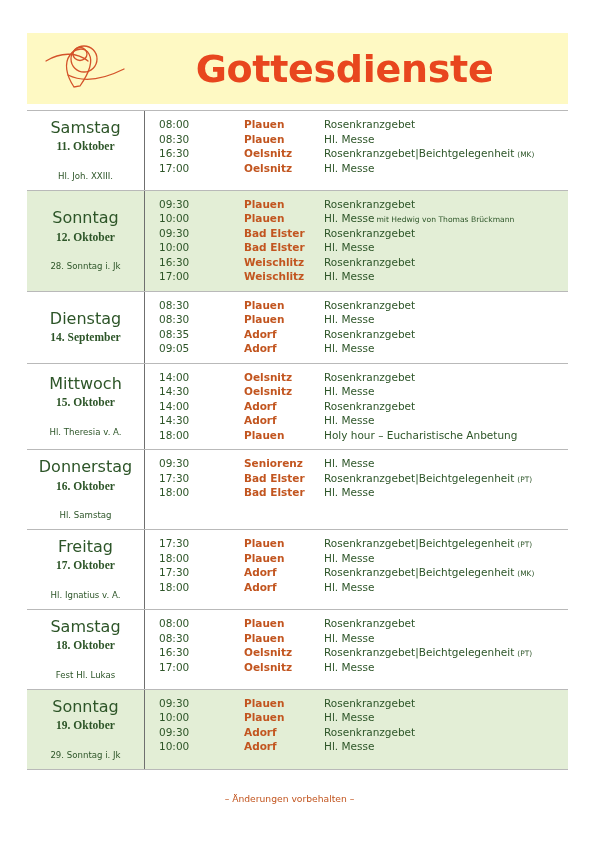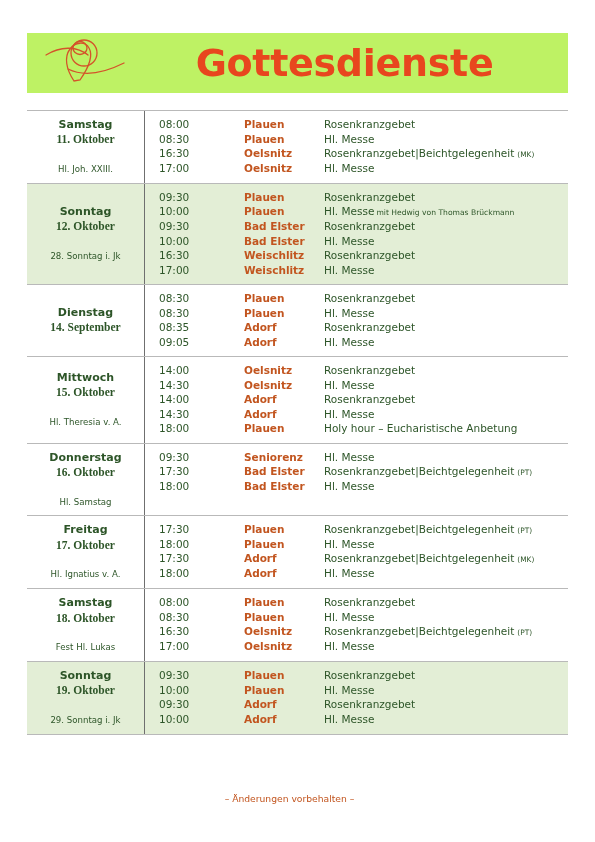--- a/index.html
+++ b/index.html
@@ -22,22 +22,22 @@
     box-sizing: border-box;
     position: relative;
   }
 
   
   .header-banner {
     position: absolute;
     left: 27px;
     top: 33px;
     width: 541px;
-    height: 60px;
-    background: #bef264;
+    height: 71px;
+    background: #fef9c3;
     display: flex;
     align-items: center;
   }
   .logo-wrap {
     width: 120px;
     height: 66px;
     display: flex;
     align-items: center;
     justify-content: center;
     flex: 0 0 auto;
@@ -76,22 +76,22 @@
     box-sizing: border-box;
     border-right: 1px solid #6f6f6f;
     display: flex;
     flex-direction: column;
     align-items: center;
     justify-content: center;
     padding: 6px 4px 7px 4px;
     text-align: center;
   }
   .day-name {
-    font-size: 11px;
-    font-weight: bold;
+    font-size: 16px;
+    font-weight: normal;
     color: #2d5528;
     line-height: 1.38;
     white-space: nowrap;
   }
   .day-date {
     font-size: 11.5px;
     font-weight: bold;
     color: #2d5528;
     line-height: 1.38;
     white-space: nowrap;

